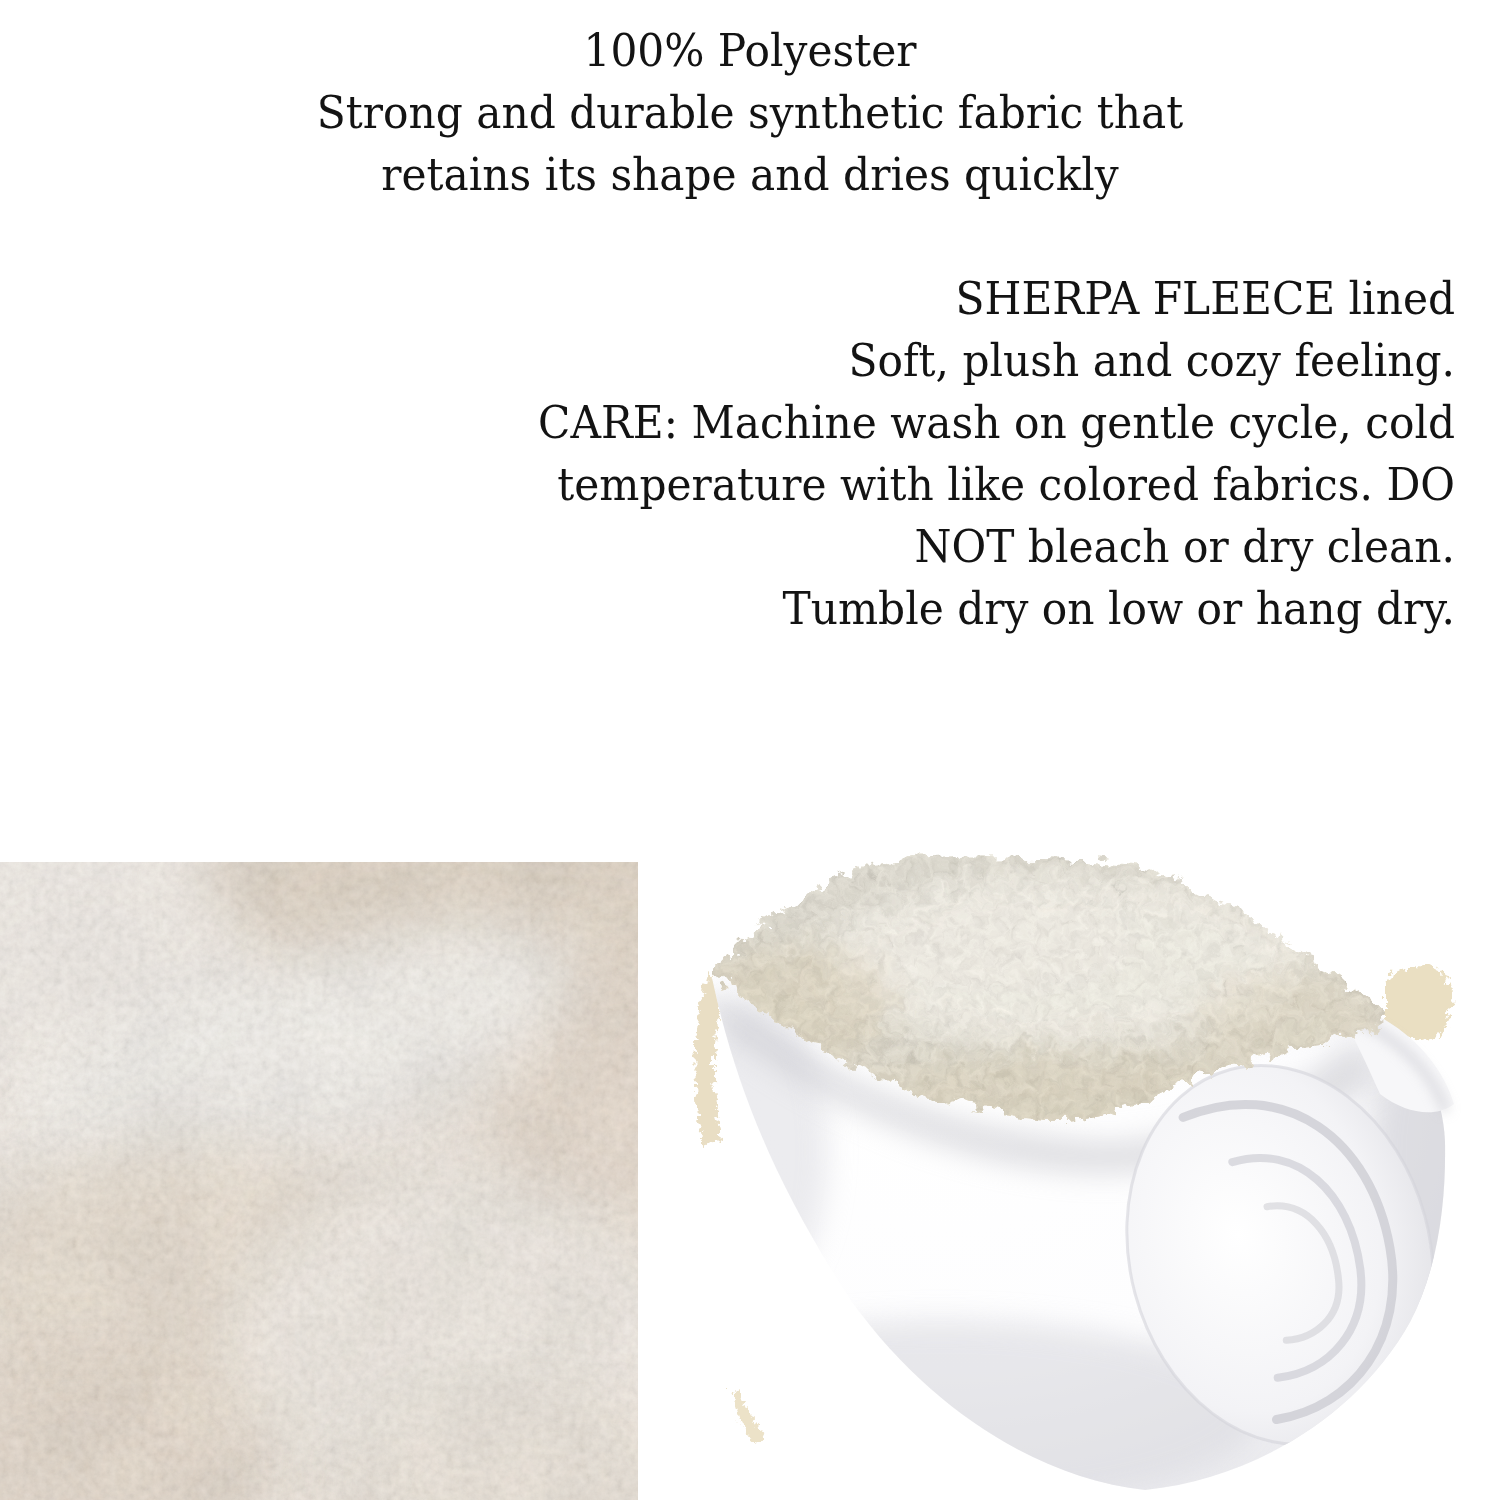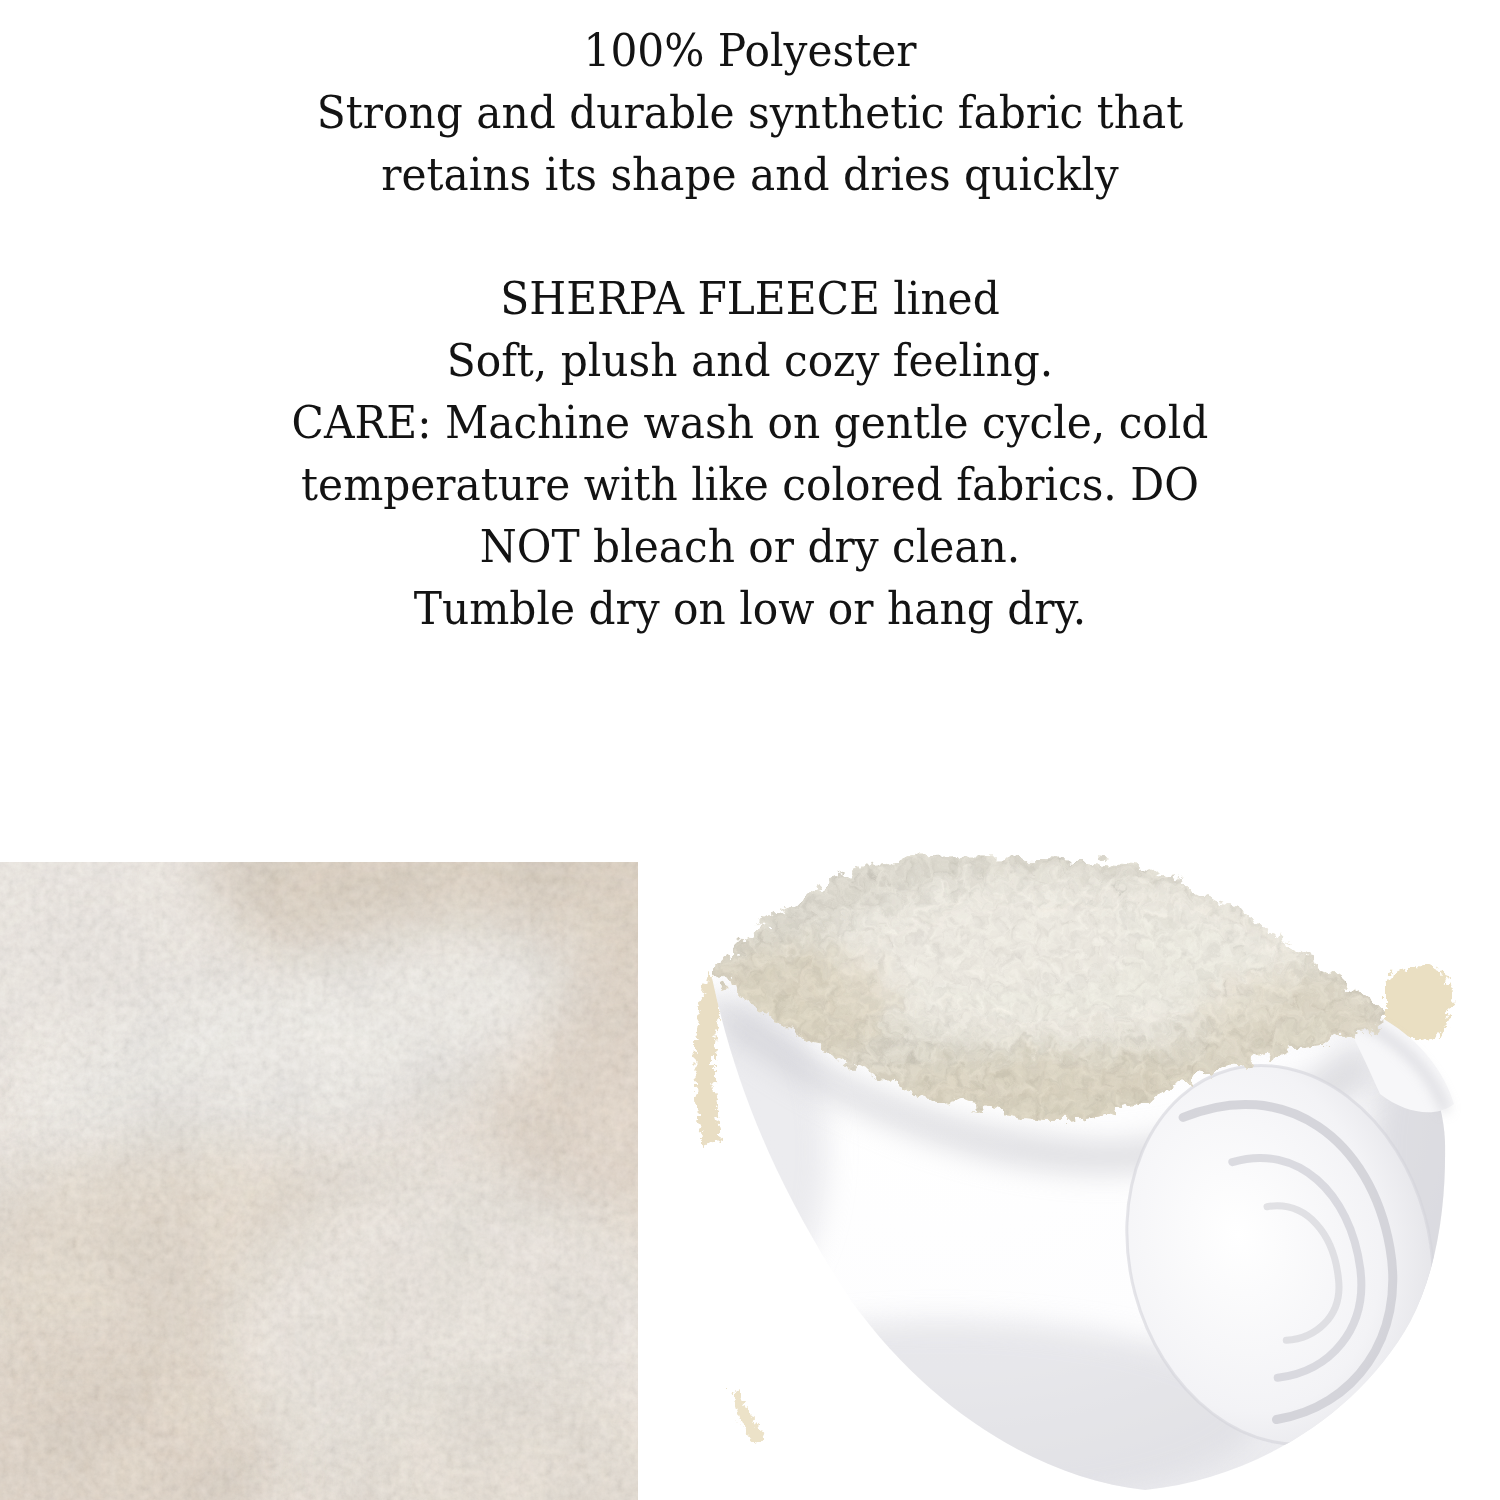--- a/index.html
+++ b/index.html
@@ -19,21 +19,21 @@
     position: absolute;
     top: 20px;
     left: 0;
     width: 1500px;
     text-align: center;
     color: #131313;
     font-size: 45px;
     line-height: 62px;
   }
   .para { margin: 0 0 62px 0; }
-  .para:last-child { margin-bottom: 0; }
+  .para:last-child { margin-bottom: 0; text-align: right; }
   .line {
     transform: scaleX(0.94);
     transform-origin: 50% 50%;
     white-space: nowrap;
   }
   .photo {
     position: absolute;
     overflow: hidden;
   }
   .photo svg { display: block; width: 100%; height: 100%; }

